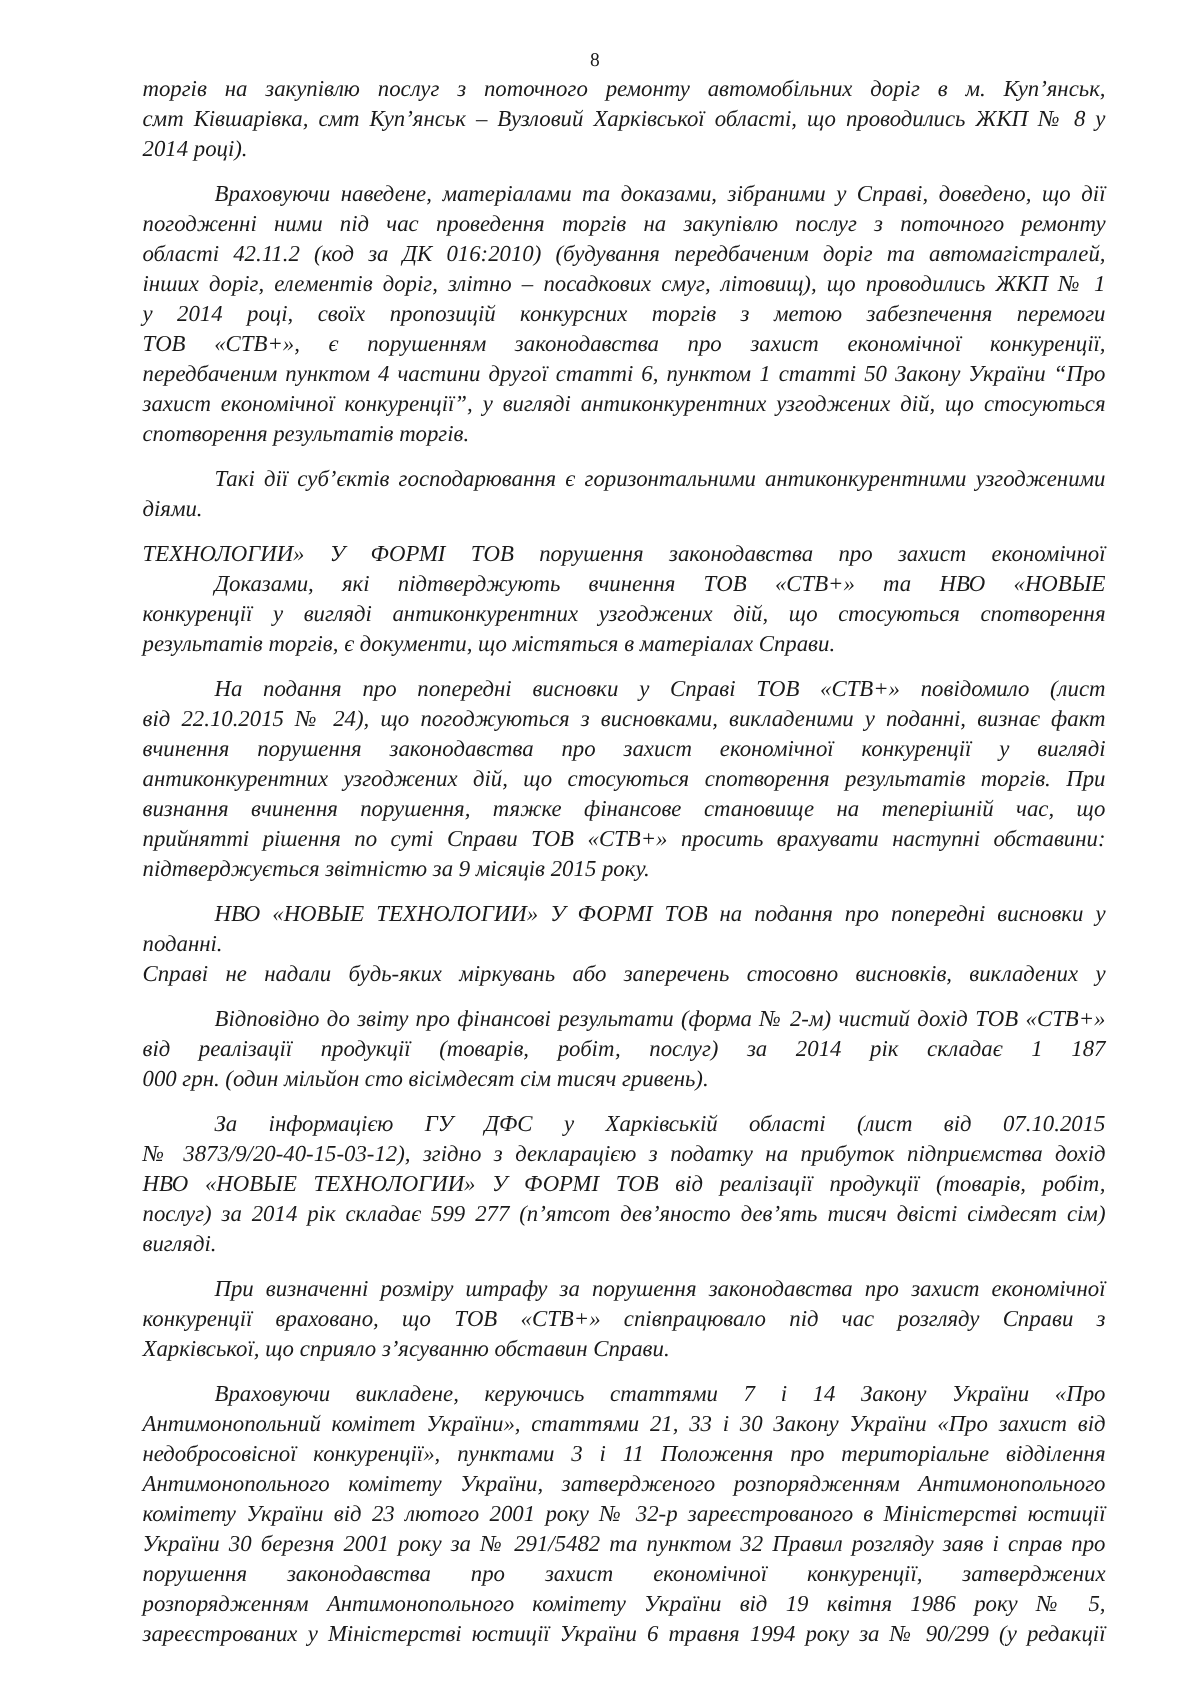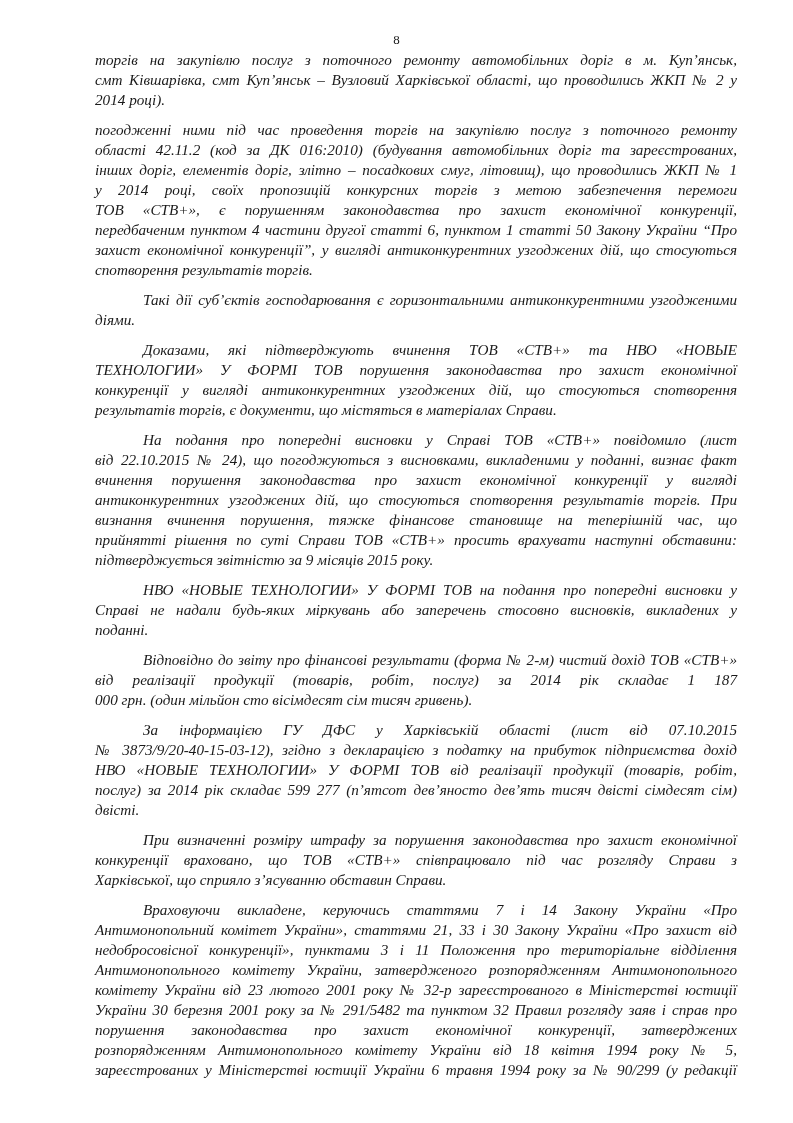--- a/index.html
+++ b/index.html
@@ -15,78 +15,79 @@
   .line.indent { text-indent: 48px; }
 </style>
 </head>
 <body>
 
 <div class="page-number">8</div>
 
 <div class="content" id="content">
     <div class="para">
       <span class="line">торгів на закупівлю послуг з поточного ремонту автомобільних доріг в м. Куп’янськ,</span>
-      <span class="line">смт Ківшарівка, смт Куп’янськ – Вузловий Харківської області, що проводились ЖКП № 2 у</span>
+      <span class="line">смт Ківшарівка, смт Куп’янськ – Вузловий Харківської області, що проводились ЖКП № 8 у</span>
       <span class="line last">2014 році).</span>
     </div>
     <div class="para">
+      <span class="line indent">Враховуючи наведене, матеріалами та доказами, зібраними у Справі, доведено, що дії</span>
       <span class="line">погодженні ними під час проведення торгів на закупівлю послуг з поточного ремонту</span>
-      <span class="line">області 42.11.2 (код за ДК 016:2010) (будування автомобільних доріг та зареєстрованих,</span>
+      <span class="line">області 42.11.2 (код за ДК 016:2010) (будування передбаченим доріг та автомагістралей,</span>
       <span class="line">інших доріг, елементів доріг, злітно – посадкових смуг, літовищ), що проводились ЖКП № 1</span>
       <span class="line">у 2014 році, своїх пропозицій конкурсних торгів з метою забезпечення перемоги</span>
       <span class="line">ТОВ «СТВ+», є порушенням законодавства про захист економічної конкуренції,</span>
       <span class="line">передбаченим пунктом 4 частини другої статті 6, пунктом 1 статті 50 Закону України “Про</span>
       <span class="line">захист економічної конкуренції”, у вигляді антиконкурентних узгоджених дій, що стосуються</span>
       <span class="line last">спотворення результатів торгів.</span>
     </div>
     <div class="para">
       <span class="line indent">Такі дії суб’єктів господарювання є горизонтальними антиконкурентними узгодженими</span>
       <span class="line last">діями.</span>
     </div>
     <div class="para">
+      <span class="line">ТЕХНОЛОГИИ» У ФОРМІ ТОВ порушення законодавства про захист економічної</span>
       <span class="line indent">Доказами, які підтверджують вчинення ТОВ «СТВ+» та НВО «НОВЫЕ</span>
-      <span class="line">ТЕХНОЛОГИИ» У ФОРМІ ТОВ порушення законодавства про захист економічної</span>
       <span class="line">конкуренції у вигляді антиконкурентних узгоджених дій, що стосуються спотворення</span>
       <span class="line last">результатів торгів, є документи, що містяться в матеріалах Справи.</span>
     </div>
     <div class="para">
       <span class="line indent">На подання про попередні висновки у Справі ТОВ «СТВ+» повідомило (лист</span>
       <span class="line">від 22.10.2015 № 24), що погоджуються з висновками, викладеними у поданні, визнає факт</span>
       <span class="line">вчинення порушення законодавства про захист економічної конкуренції у вигляді</span>
       <span class="line">антиконкурентних узгоджених дій, що стосуються спотворення результатів торгів. При</span>
       <span class="line">визнання вчинення порушення, тяжке фінансове становище  на теперішній час, що</span>
       <span class="line">прийнятті рішення по суті Справи ТОВ «СТВ+» просить врахувати наступні обставини:</span>
       <span class="line last">підтверджується звітністю за 9 місяців 2015 року.</span>
     </div>
     <div class="para">
       <span class="line indent">НВО «НОВЫЕ ТЕХНОЛОГИИ» У ФОРМІ ТОВ на подання про попередні висновки у</span>
+      <span class="line last">поданні.</span>
       <span class="line">Справі не надали будь-яких міркувань або заперечень стосовно висновків, викладених у</span>
-      <span class="line last">поданні.</span>
     </div>
     <div class="para">
       <span class="line indent">Відповідно до звіту про фінансові результати (форма № 2-м) чистий дохід ТОВ «СТВ+»</span>
       <span class="line">від реалізації продукції (товарів, робіт, послуг) за 2014 рік складає                              1 187</span>
       <span class="line last">000 грн. (один мільйон сто вісімдесят сім тисяч гривень).</span>
     </div>
     <div class="para">
       <span class="line indent">За інформацією ГУ ДФС у Харківській області (лист від 07.10.2015</span>
       <span class="line">№ 3873/9/20-40-15-03-12), згідно з декларацією з податку на прибуток підприємства дохід</span>
       <span class="line">НВО «НОВЫЕ ТЕХНОЛОГИИ» У ФОРМІ ТОВ від реалізації продукції (товарів, робіт,</span>
       <span class="line">послуг) за 2014 рік складає 599 277 (п’ятсот дев’яносто дев’ять тисяч двісті сімдесят сім)</span>
-      <span class="line last">двісті.</span>
+      <span class="line last">вигляді.</span>
     </div>
     <div class="para">
       <span class="line indent">При визначенні розміру штрафу за порушення законодавства про захист економічної</span>
       <span class="line">конкуренції враховано, що ТОВ «СТВ+» співпрацювало під час розгляду Справи з</span>
       <span class="line last">Харківської, що сприяло з’ясуванню обставин Справи.</span>
     </div>
     <div class="para">
       <span class="line indent">Враховуючи викладене, керуючись статтями 7 і 14 Закону України «Про</span>
       <span class="line">Антимонопольний комітет України», статтями 21, 33 і 30 Закону України «Про захист від</span>
       <span class="line">недобросовісної конкуренції», пунктами 3 і 11 Положення про територіальне відділення</span>
       <span class="line">Антимонопольного комітету України, затвердженого розпорядженням Антимонопольного</span>
       <span class="line">комітету України від 23 лютого 2001 року № 32-р зареєстрованого в Міністерстві юстиції</span>
       <span class="line">України 30 березня 2001 року за № 291/5482 та пунктом 32 Правил розгляду заяв і справ про</span>
       <span class="line">порушення законодавства про захист економічної конкуренції, затверджених</span>
-      <span class="line">розпорядженням Антимонопольного комітету України від 18 квітня 1994 року № 5,</span>
+      <span class="line">розпорядженням Антимонопольного комітету України від 19 квітня 1986 року № 5,</span>
       <span class="line">зареєстрованих у Міністерстві юстиції України 6 травня 1994 року за № 90/299 (у редакції</span>
     </div>
   </div>
 
 </body></html>

